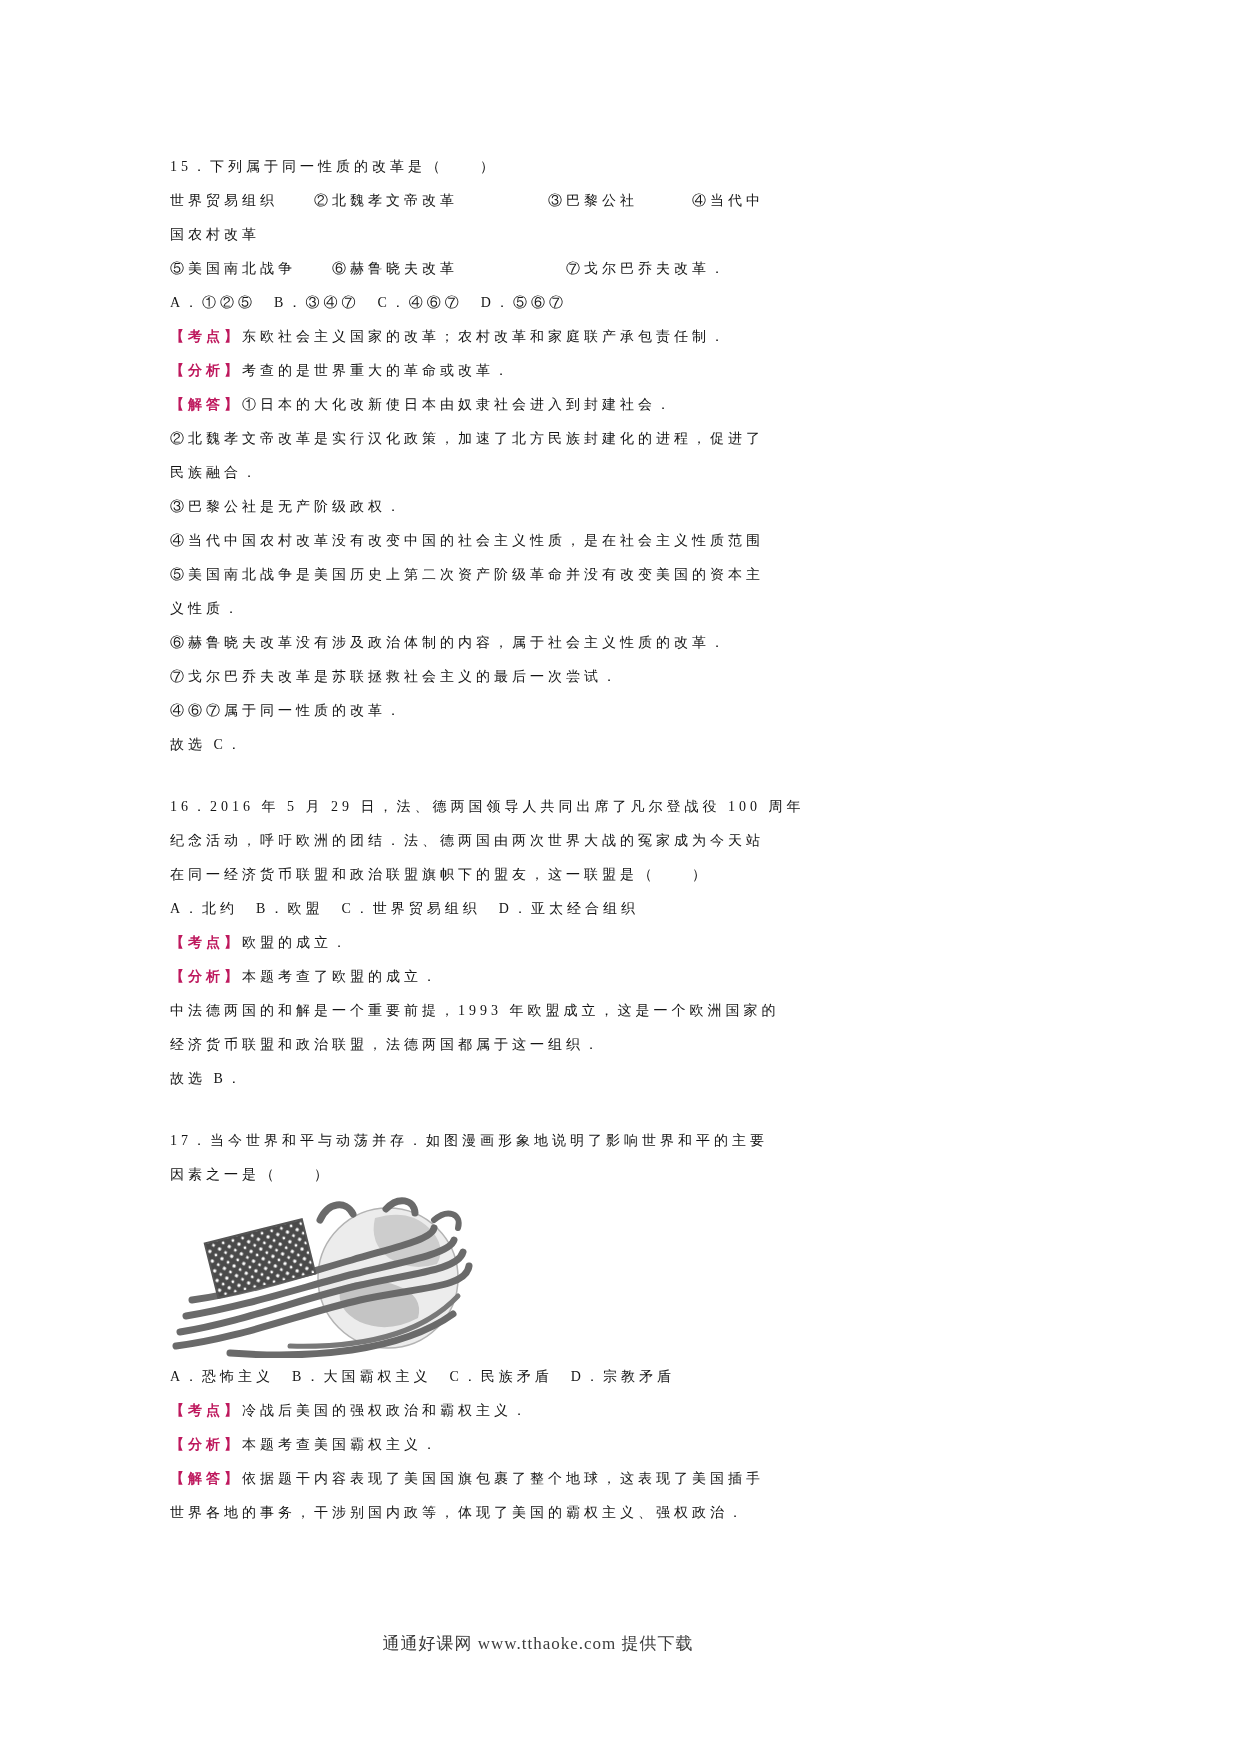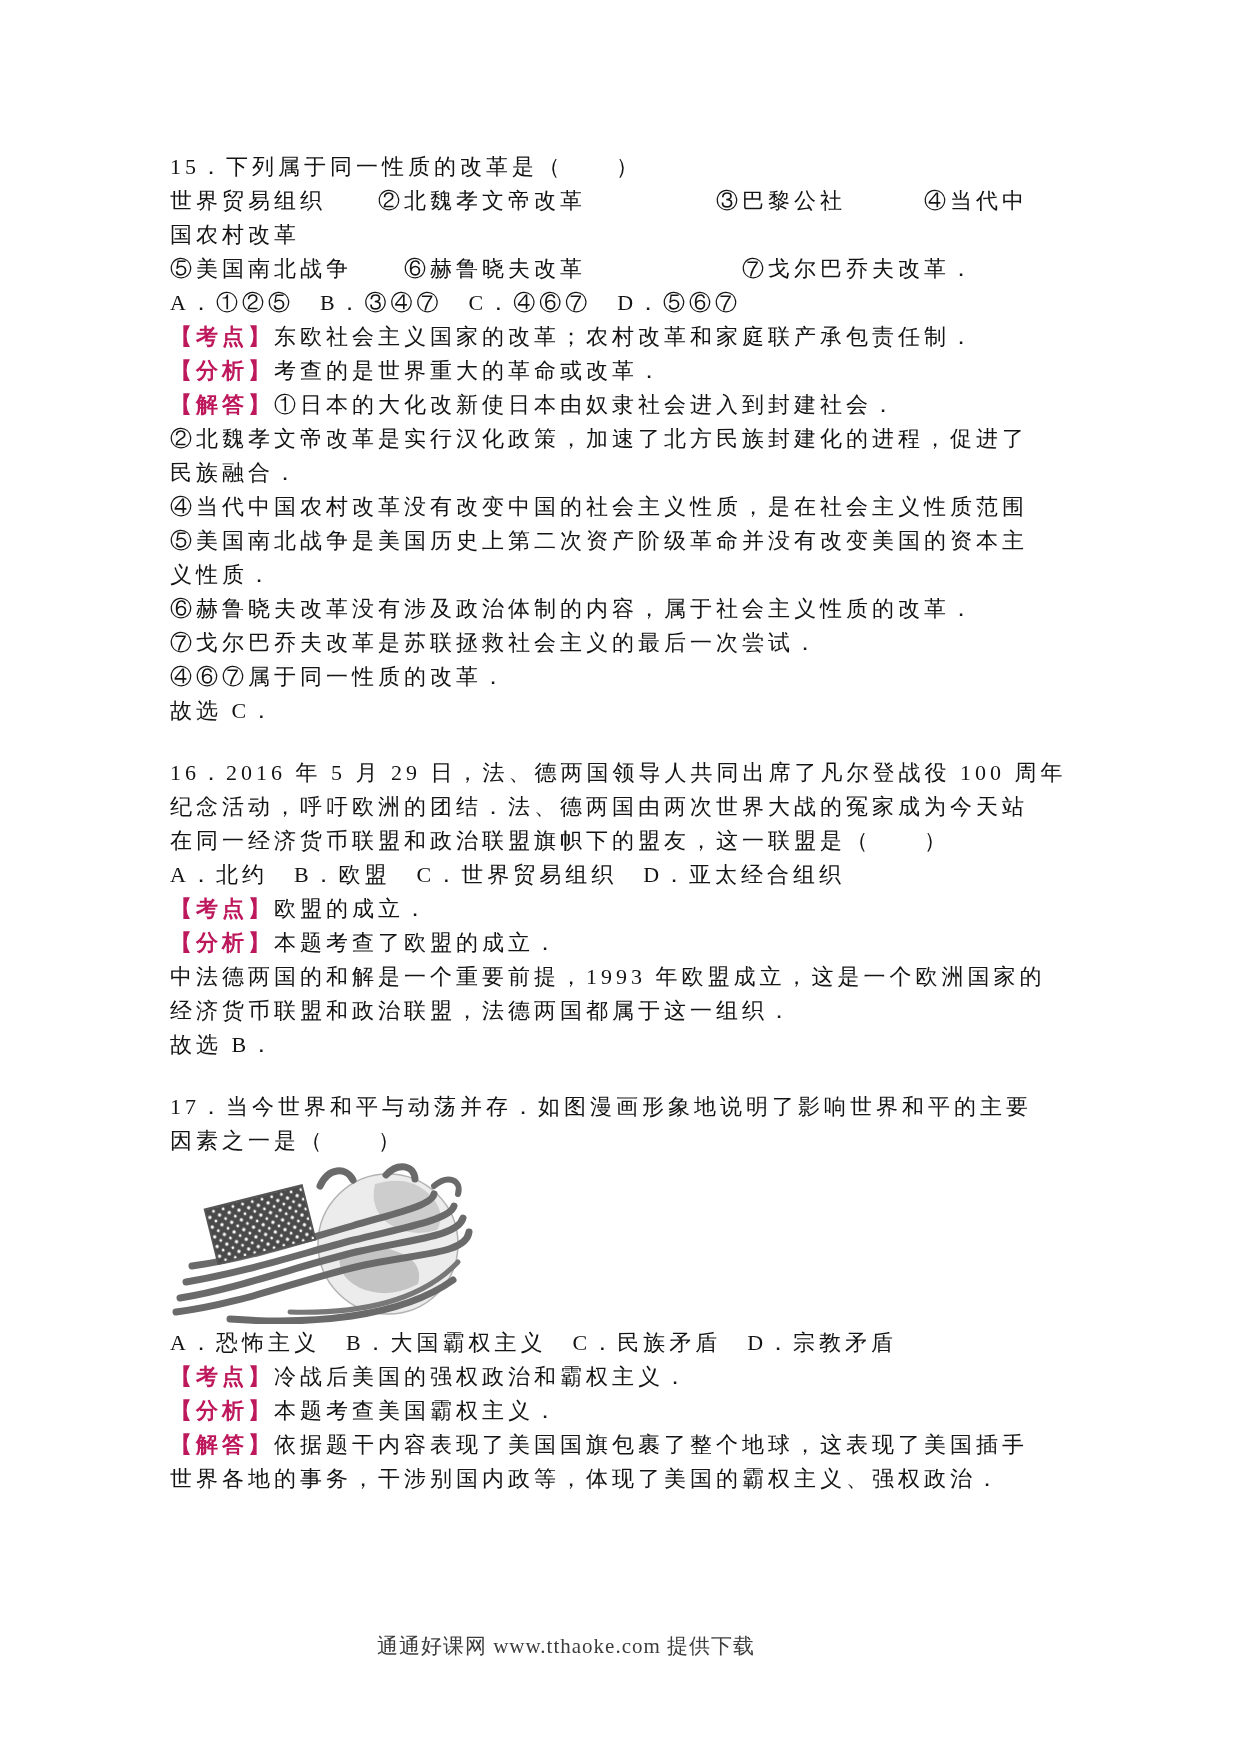--- a/index.html
+++ b/index.html
@@ -3,50 +3,50 @@
 <meta charset="utf-8">
 <style>
   html,body{margin:0;padding:0;}
   body{
     width:1240px;height:1754px;background:#ffffff;position:relative;
     font-family:"Liberation Serif","DejaVu Serif",serif;
     color:#141414;overflow:hidden;
   }
   .content{position:absolute;left:170px;top:150px;width:905px;}
   .line{
-    font-size:22px;line-height:34px;letter-spacing:4px;
+    font-size:14px;line-height:34px;letter-spacing:4px;
     white-space:pre-wrap;
   }
   .tag{color:#be185d;font-weight:bold;}
   .question{margin:0 0 0 0;}
   .question + .question{margin-top:28px;}
   figure.cartoon{margin:4px 0 2px 0;padding:0;width:335px;height:162px;}
   .footer{
     position:absolute;top:1632px;left:0;width:1076px;text-align:center;
-    font-size:21px;letter-spacing:1px;color:#3c3c3c;
+    font-size:17px;letter-spacing:1px;color:#3c3c3c;
     font-family:"Liberation Serif","DejaVu Serif",serif;
-    margin-left:28px;
   }
 </style>
 </head>
 <body>
 
 <div class="content">
 
   <section class="question">
     <div class="line">15．下列属于同一性质的改革是（　　）</div>
     <div class="line">世界贸易组织　　②北魏孝文帝改革　　　　　③巴黎公社　　　④当代中</div>
     <div class="line">国农村改革</div>
     <div class="line">⑤美国南北战争　　⑥赫鲁晓夫改革　　　　　　⑦戈尔巴乔夫改革．</div>
     <div class="line">A．①②⑤　B．③④⑦　C．④⑥⑦　D．⑤⑥⑦</div>
     <div class="line"><span class="tag">【考点】</span><span>东欧社会主义国家的改革；农村改革和家庭联产承包责任制．</span></div>
     <div class="line"><span class="tag">【分析】</span><span>考查的是世界重大的革命或改革．</span></div>
     <div class="line"><span class="tag">【解答】</span><span>①日本的大化改新使日本由奴隶社会进入到封建社会．</span></div>
     <div class="line">②北魏孝文帝改革是实行汉化政策，加速了北方民族封建化的进程，促进了</div>
     <div class="line">民族融合．</div>
+    <div class="line">③巴黎公社是无产阶级政权．</div>
     <div class="line">④当代中国农村改革没有改变中国的社会主义性质，是在社会主义性质范围</div>
     <div class="line">⑤美国南北战争是美国历史上第二次资产阶级革命并没有改变美国的资本主</div>
     <div class="line">义性质．</div>
     <div class="line">⑥赫鲁晓夫改革没有涉及政治体制的内容，属于社会主义性质的改革．</div>
     <div class="line">⑦戈尔巴乔夫改革是苏联拯救社会主义的最后一次尝试．</div>
     <div class="line">④⑥⑦属于同一性质的改革．</div>
     <div class="line">故选 C．</div>
   </section>
 
   <section class="question">

